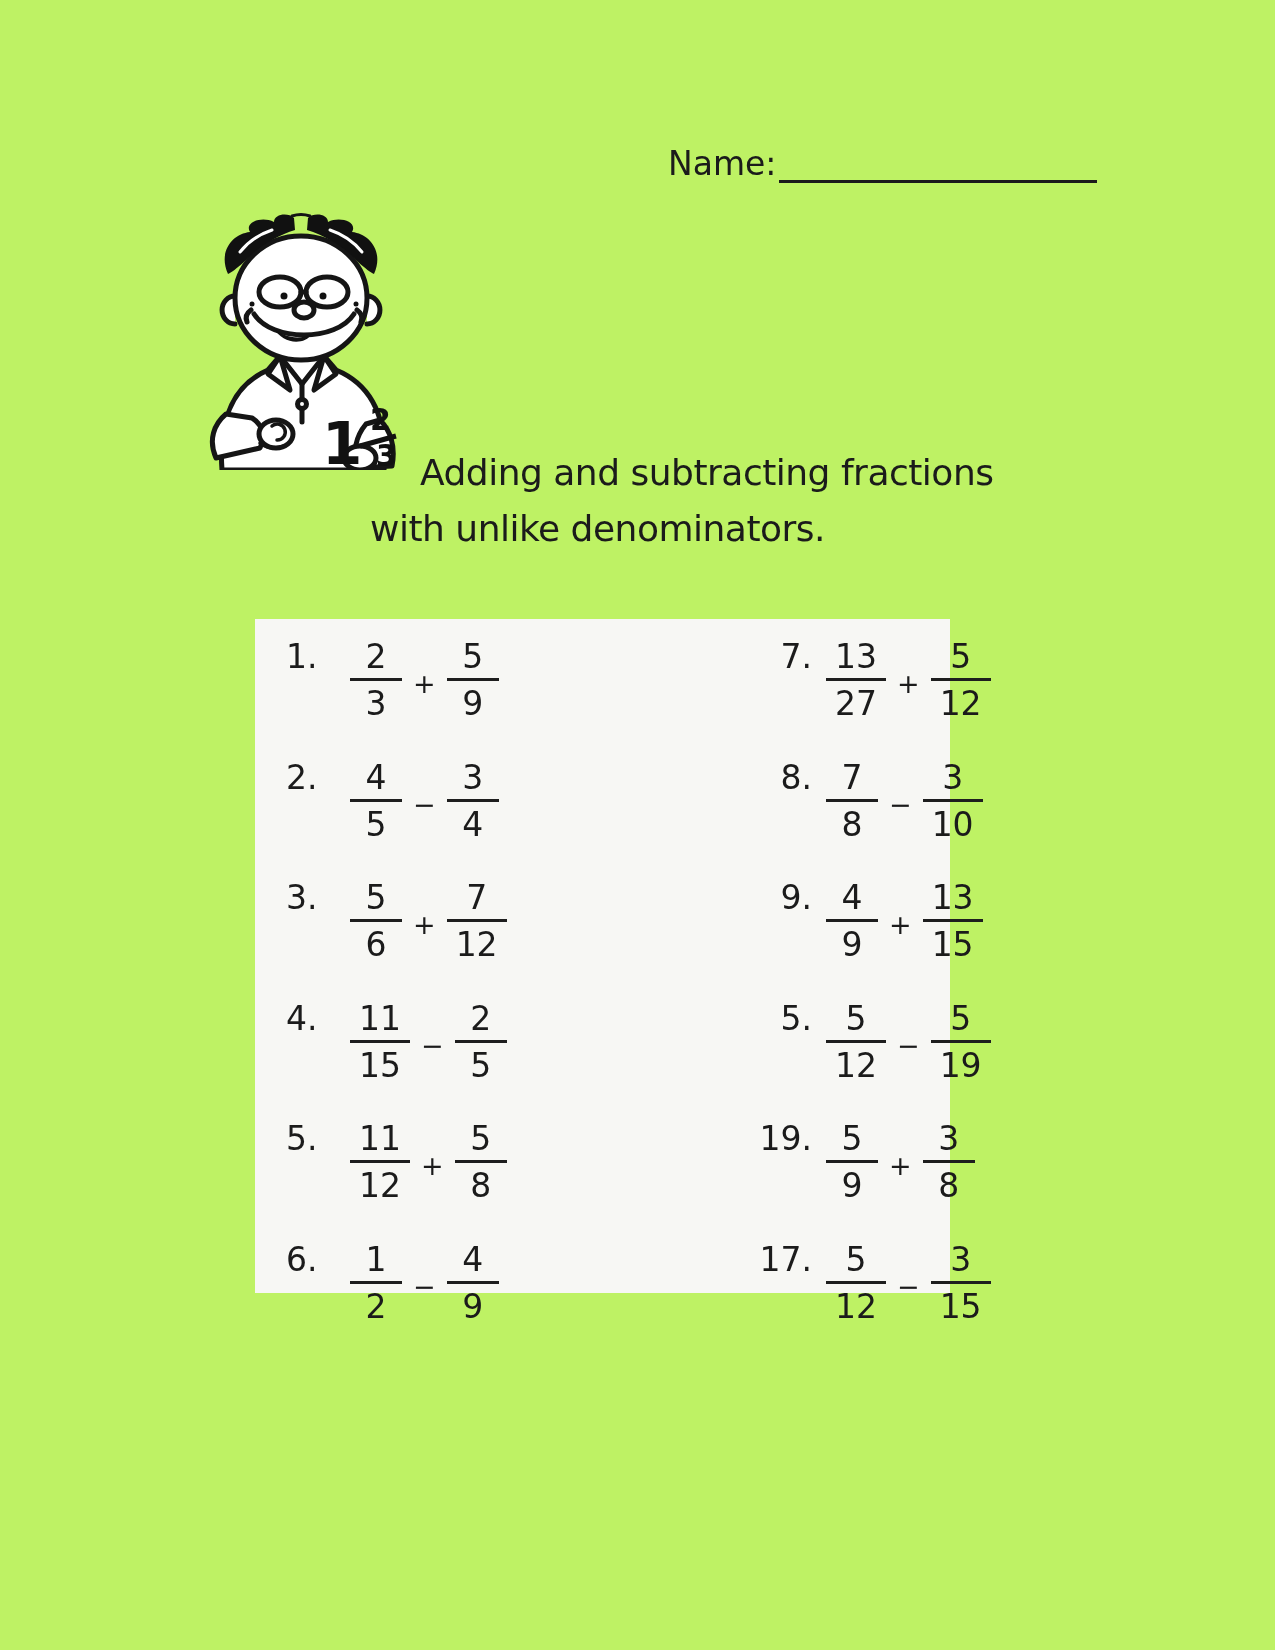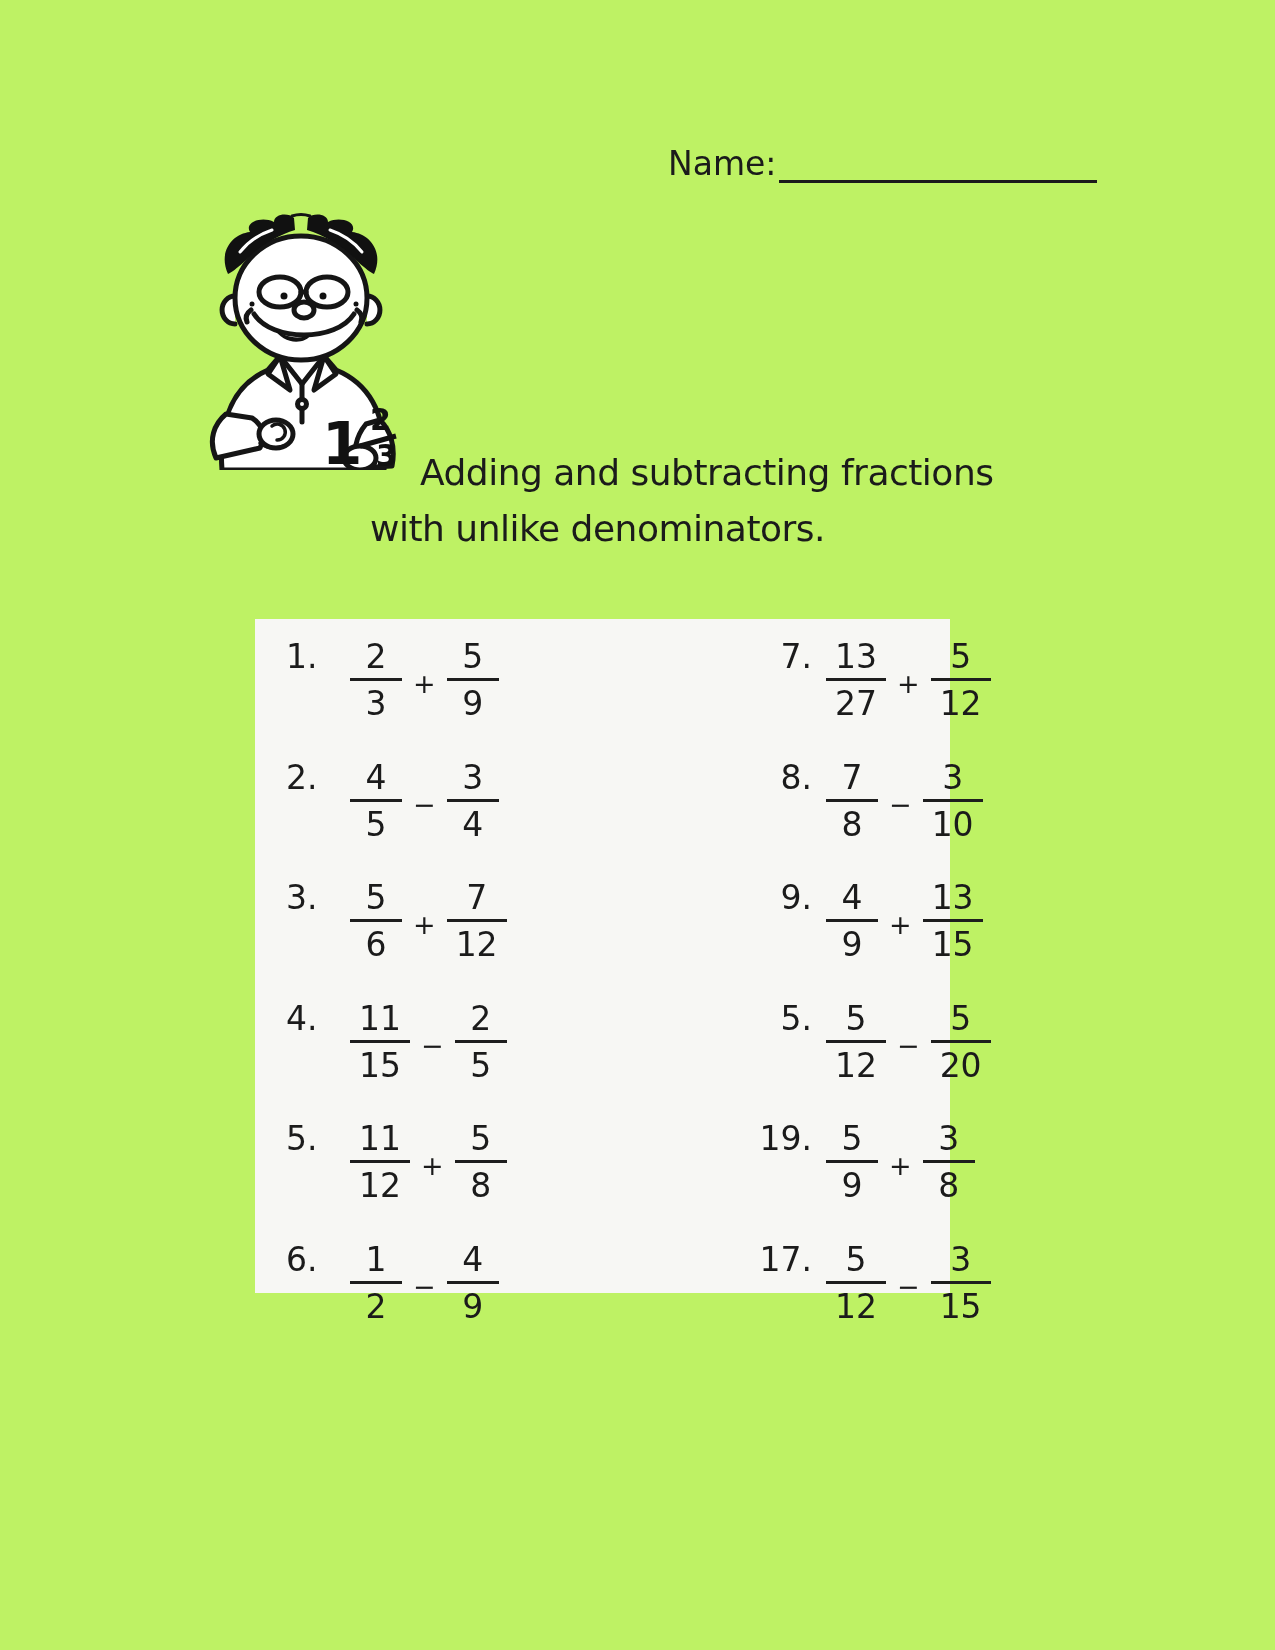--- a/index.html
+++ b/index.html
@@ -217,21 +217,21 @@
 
     <div class="problem">
       <span class="pnum">5.</span>
       <span class="frac">
           <span class="fn">5</span>
           <span class="fd">12</span>
         </span>
       <span class="op">−</span>
       <span class="frac">
           <span class="fn">5</span>
-          <span class="fd">20</span>
+          <span class="fd">19</span>
         </span>
     </div>
 
     <div class="problem">
       <span class="pnum">19.</span>
       <span class="frac">
           <span class="fn">5</span>
           <span class="fd">9</span>
         </span>
       <span class="op">+</span>

